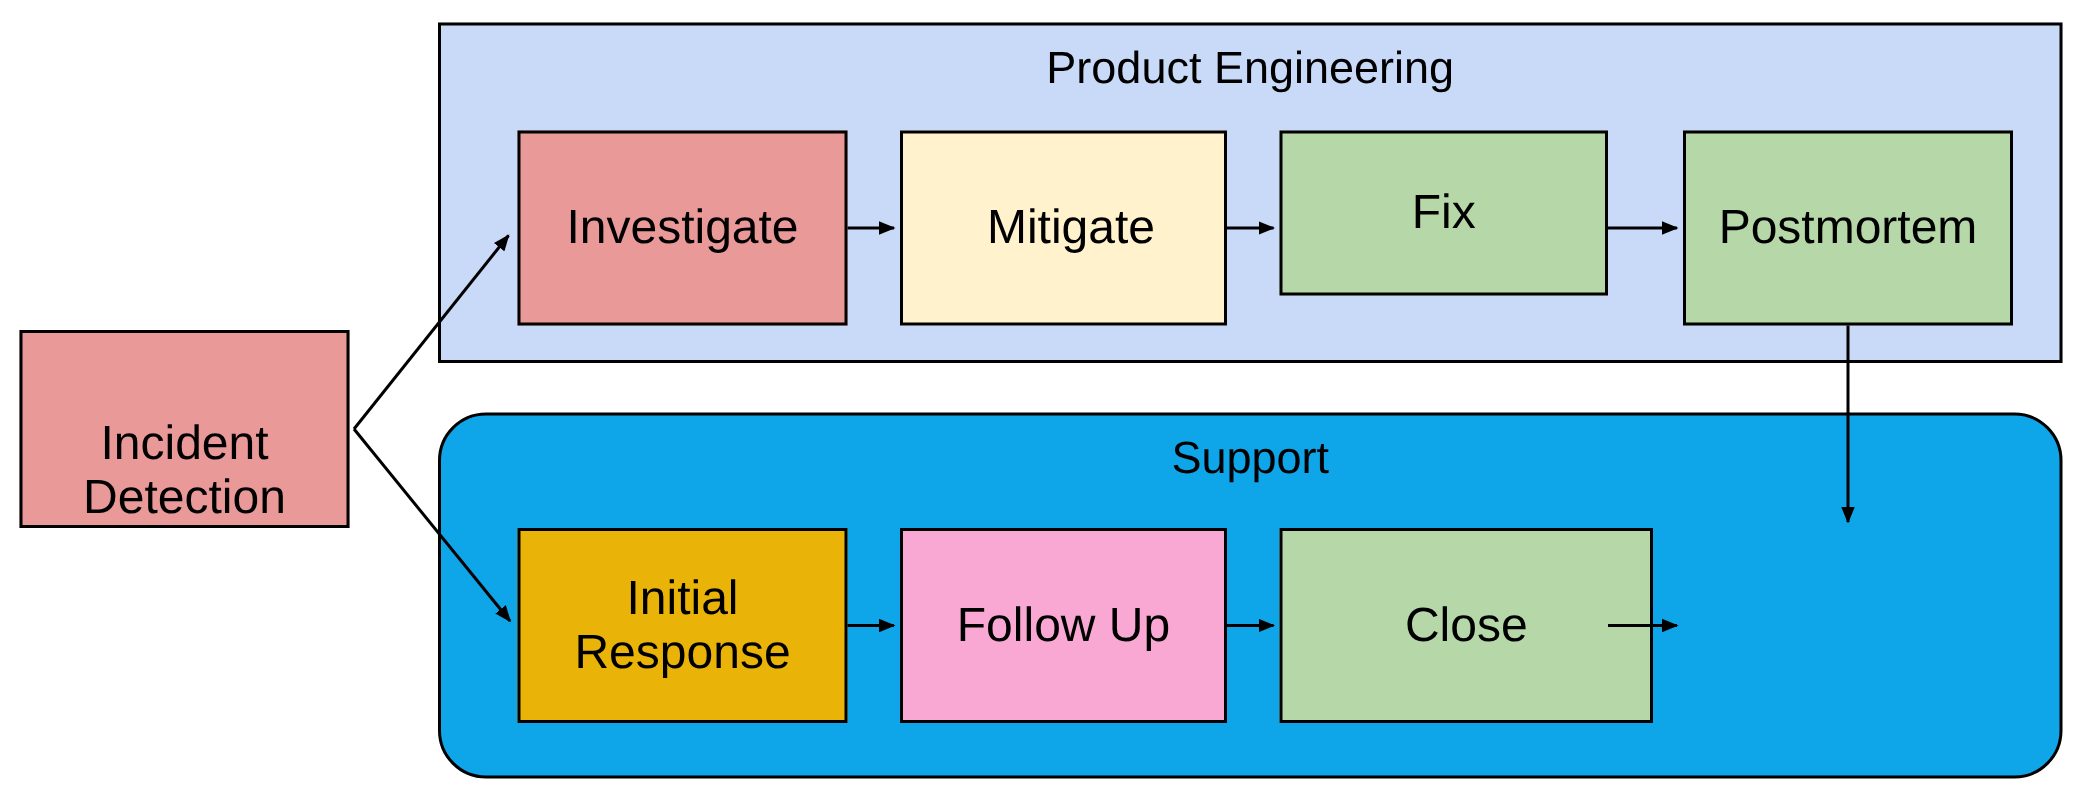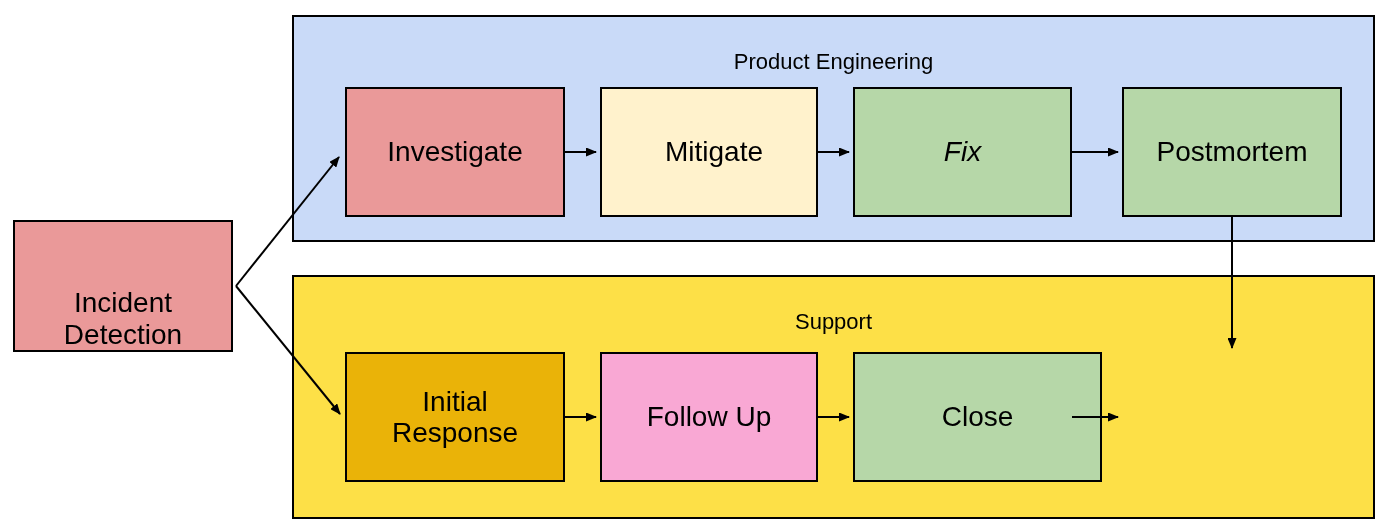--- a/index.html
+++ b/index.html
@@ -15,47 +15,47 @@
     background: #ffffff;
     overflow: hidden;
   }
   .lane {
     position: absolute;
     border: 2px solid #000000;
     box-sizing: border-box;
     z-index: 1;
   }
   .lane-title {
-    padding-top: 32px;
+    padding-top: 12px;
     text-align: center;
-    font-size: 22px;
+    font-size: 30px;
     line-height: 1.15;
     color: #000000;
   }
   #lane-pe      { left: 292px; top: 15px;  width: 1083px; height: 227px; }
   #lane-support { left: 292px; top: 275px; width: 1083px; height: 244px; }
 
   .node {
     position: absolute;
     border: 2px solid #000000;
     box-sizing: border-box;
     display: flex;
     align-items: center;
     justify-content: center;
     text-align: center;
-    font-size: 28px;
+    font-size: 32px;
     line-height: 1.12;
     color: #000000;
     padding: 0 10px;
     z-index: 2;
   }
   #node-detection        { left: 13px;   top: 220px; width: 220px; height: 132px; align-items: flex-end; }
   #node-investigate      { left: 345px;  top: 87px;  width: 220px; height: 130px; }
   #node-mitigate         { left: 600px;  top: 87px;  width: 218px; height: 130px; }
-  #node-fix              { left: 853px;  top: 87px;  width: 219px; height: 130px; font-style: italic; }
+  #node-fix              { left: 853px;  top: 87px;  width: 219px; height: 110px; }
   #node-postmortem       { left: 1122px; top: 87px;  width: 220px; height: 130px; justify-content: center; }
   #node-initial-response { left: 345px;  top: 352px; width: 220px; height: 130px; }
   #node-follow-up        { left: 600px;  top: 352px; width: 218px; height: 130px; }
   #node-close            { left: 853px;  top: 352px; width: 249px; height: 130px; }
   #node-incident-report  { left: 1122px; top: 352px; width: 220px; height: 130px; }
 
   .edges {
     position: absolute;
     left: 0; top: 0;
     width: 1386px;
@@ -67,21 +67,21 @@
 </style>
 </head>
 <body>
 
 <div class="canvas">
 
   <div class="lane" id="lane-pe" style="background-color: rgb(201, 218, 248);">
     <div class="lane-title">Product Engineering</div>
   </div>
 
-  <div class="lane" id="lane-support" style="background-color: #fde047;">
+  <div class="lane" id="lane-support" style="background-color: #0ea5e9; border-radius: 32px;">
     <div class="lane-title">Support</div>
   </div>
 
   <div class="node" id="node-detection" style="background-color: rgb(234, 153, 153);">
     <span>Incident Detection</span>
   </div>
 
   <div class="node" id="node-investigate" style="background-color: rgb(234, 153, 153);">
     <span>Investigate</span>
   </div>

